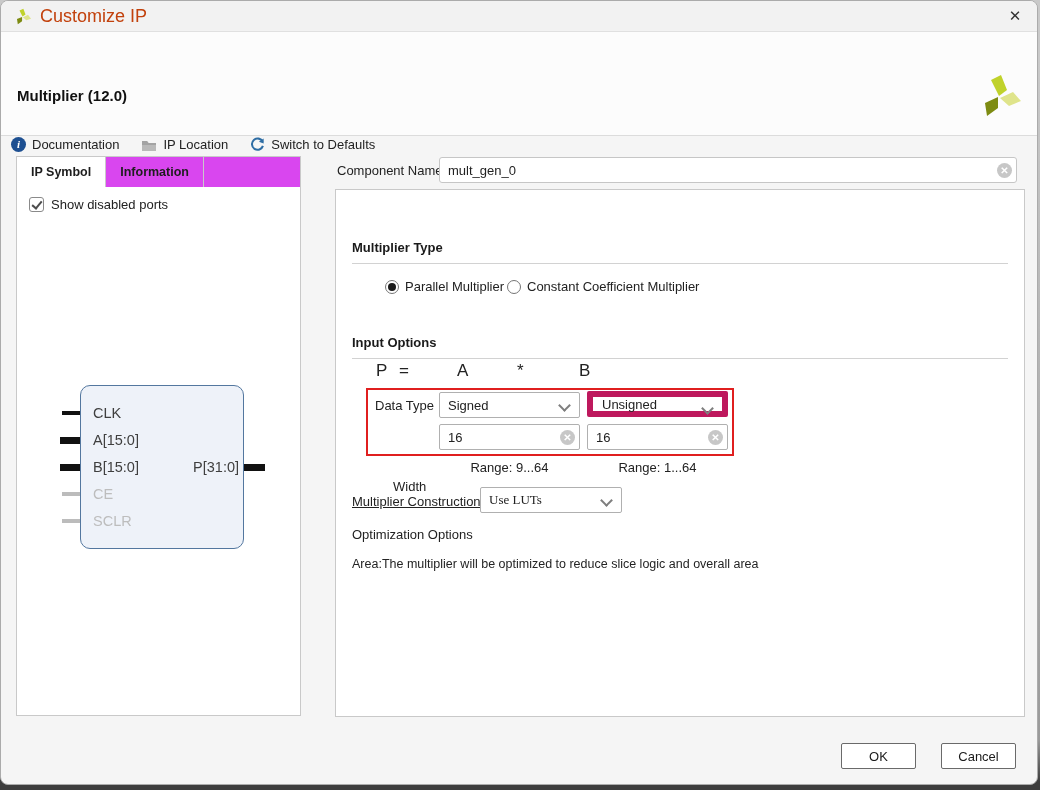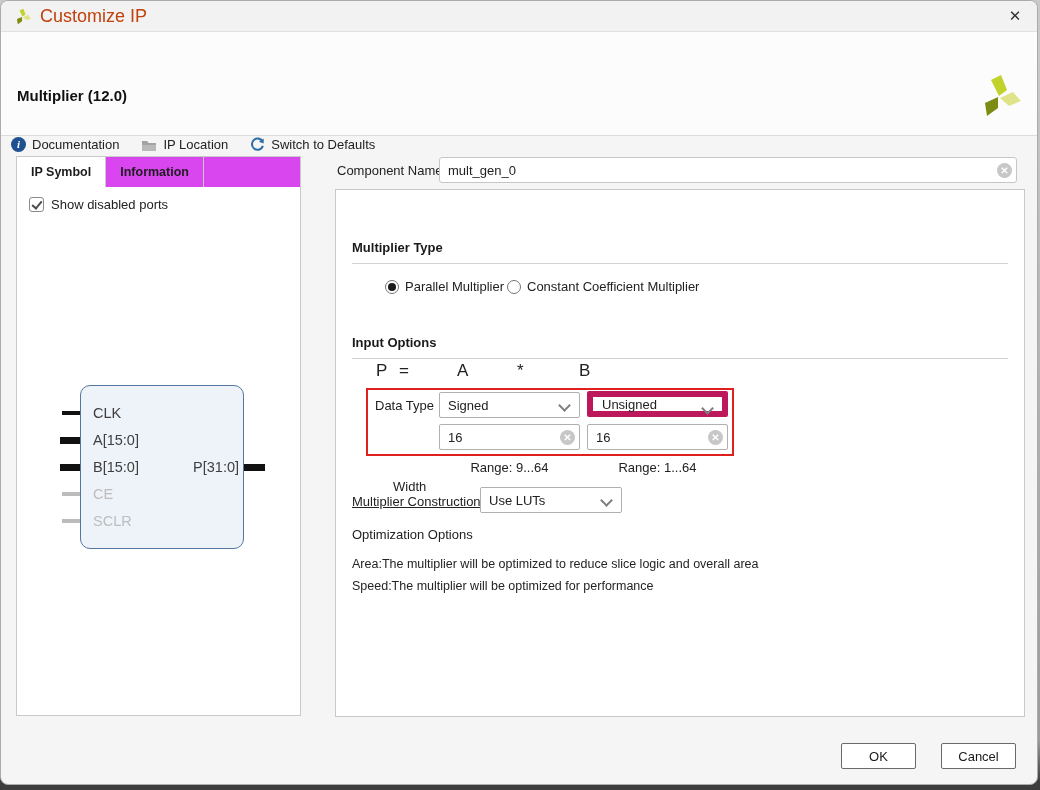--- a/index.html
+++ b/index.html
@@ -204,27 +204,26 @@
     <div class="fld-label" style="left:57px;top:241px;margin-top:48px;">Width</div>
     <input class="txt-input" style="left: 103px; top: 234px; width: 141px;" value="16">
     <div class="clear-ico in-clear" style="left:224px;top:240px;">✕</div>
     <input class="txt-input" style="left: 251px; top: 234px; width: 141px;" value="16">
     <div class="clear-ico in-clear" style="left:372px;top:240px;">✕</div>
 
     <div class="range-label" style="left:103px;top:270px;">Range: 9...64</div>
     <div class="range-label" style="left:251px;top:270px;">Range: 1...64</div>
 
     <div class="fld-label" style="left:16px;top:304px;text-decoration:underline;">Multiplier Construction</div>
-    <div class="select" style="left:144px;top:297px;width:142px;">
+    <div class="select" style="left:144px;top:297px;width:142px;font-family:Liberation Serif, serif;">
       <span>Use LUTs</span>
       <span class="chev"></span>
     </div>
 
     <div class="fld-label" style="left:16px;top:337px;">Optimization Options</div>
 
     <div class="note" style="left:16px;top:367px;">Area:The multiplier will be optimized to reduce slice logic and overall area</div>
-    <div class="note" style="left:16px;top:389px;">Speed:The multiplier will be optimized for performance</div>
   </div>
 
   <div class="btn" style="left:840px;">OK</div>
   <div class="btn" style="left:940px;">Cancel</div>
 
 </div>
 
 </body></html>

